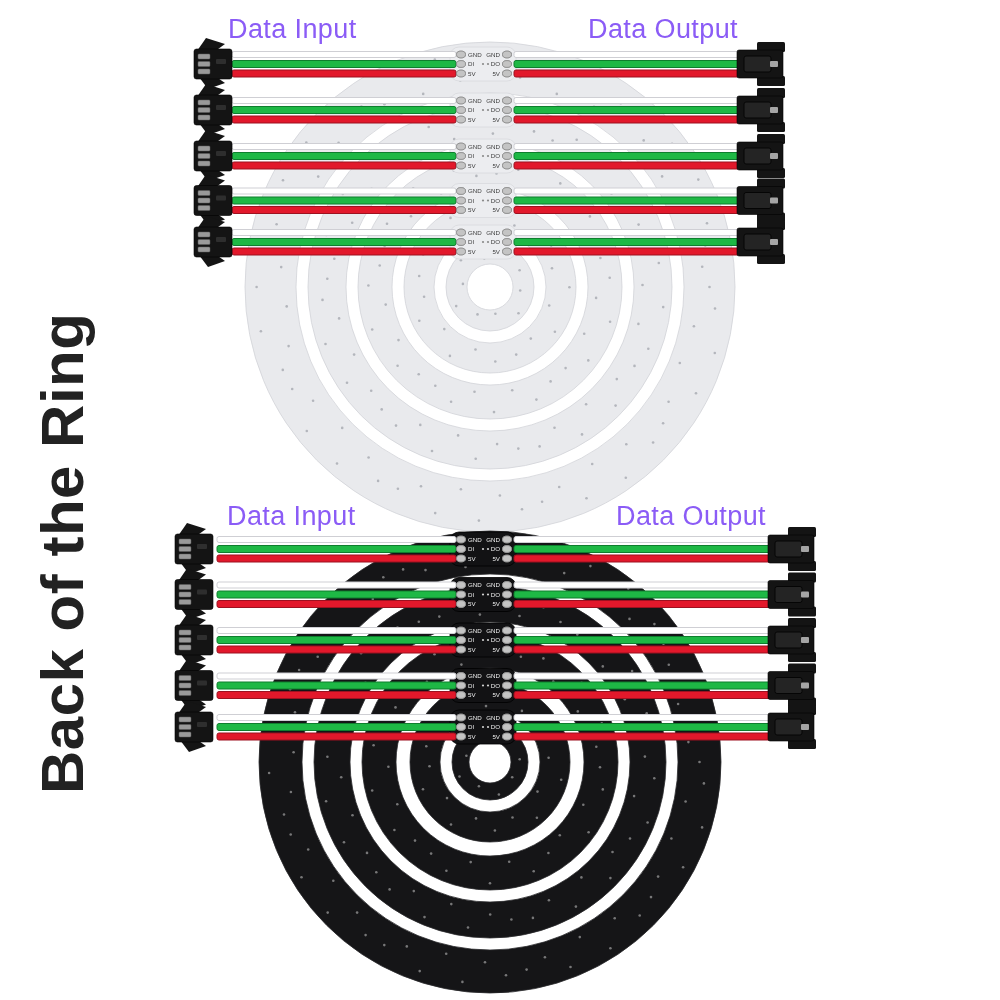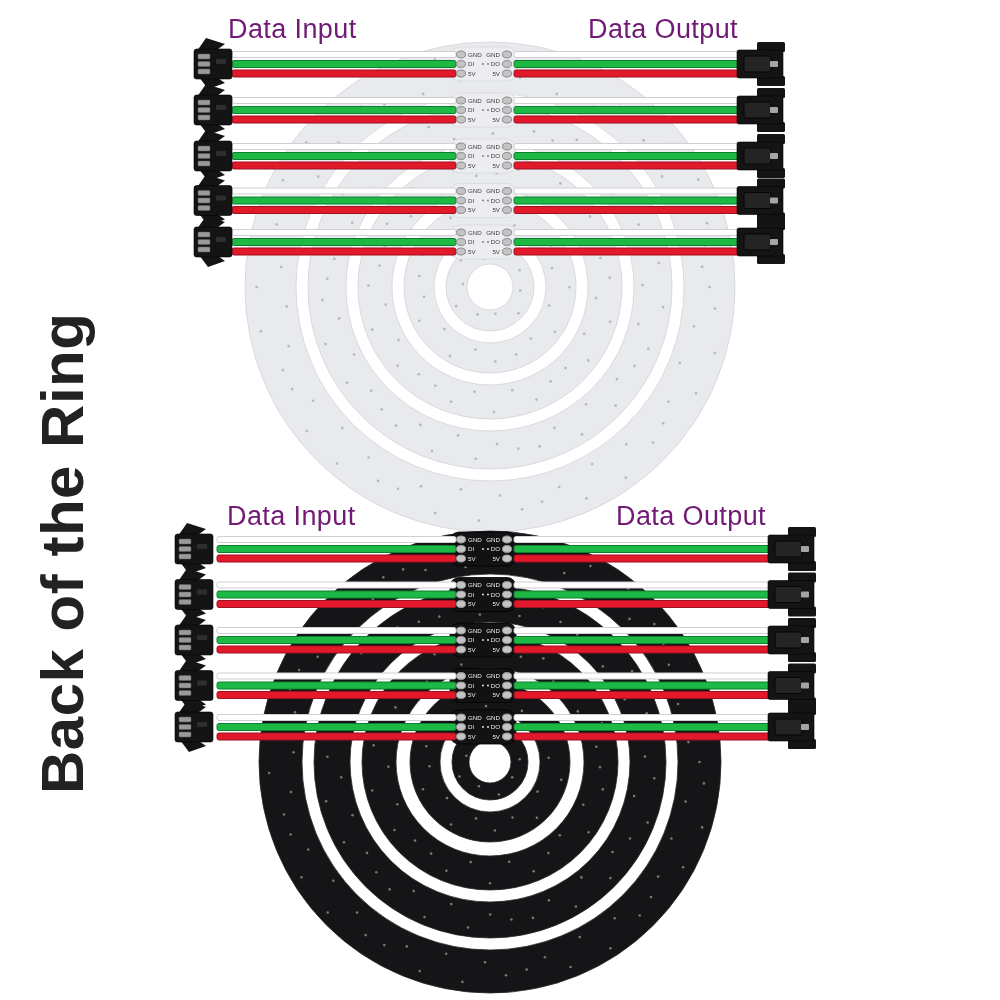--- a/index.html
+++ b/index.html
@@ -2,21 +2,21 @@
 <html><head>
 <meta charset="utf-8">
 <style>
   html,body{margin:0;padding:0;background:#fff;}
   .stage{
     position:relative;width:1000px;height:1000px;overflow:hidden;background:#fff;
     font-family:"Liberation Sans", sans-serif;
   }
   #scene{position:absolute;left:0;top:0;}
   .section-label{
-    position:absolute;color:#701a75;font-size:27px;font-weight:500;
+    position:absolute;color:#8b5cf6;font-size:27px;font-weight:500;
     letter-spacing:.4px;white-space:nowrap;
   }
   .lbl-top-in{left:228px;top:14px;}
   .lbl-top-out{left:588px;top:14px;}
   .lbl-bot-in{left:227px;top:501px;font-size:27px;}
   .lbl-bot-out{left:616px;top:501px;font-size:27px;}
   .v-title{
     position:absolute;left:28px;top:794px;width:570px;
     transform-origin:0 0;transform:rotate(-90deg);
     font-size:60px;font-weight:700;color:#222;white-space:nowrap;letter-spacing:0.5px;

